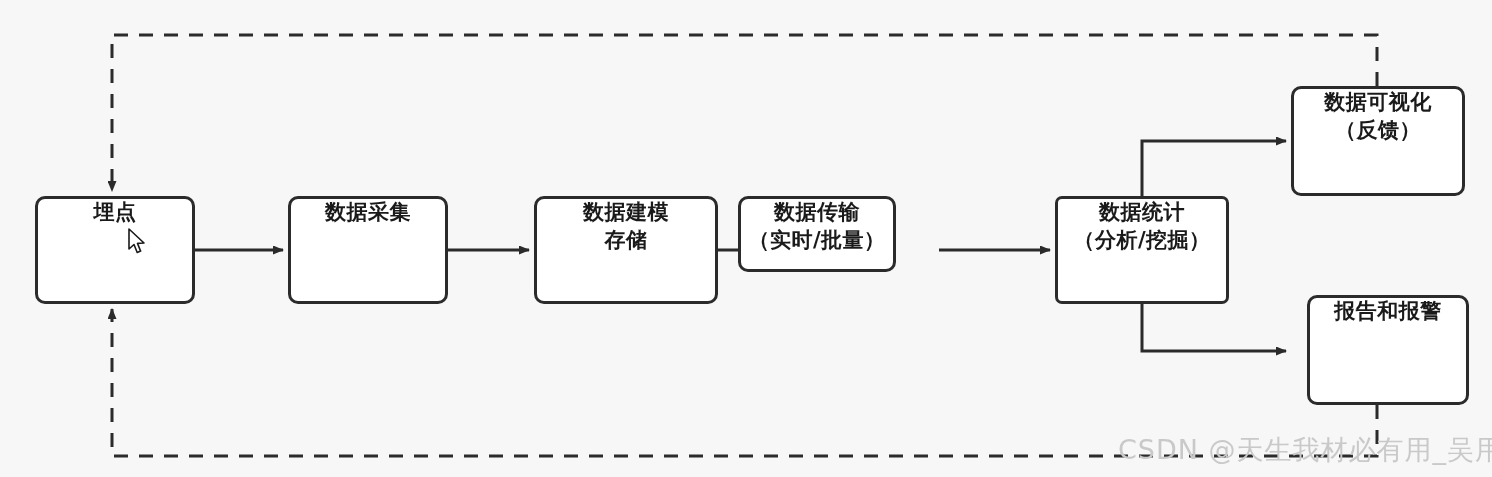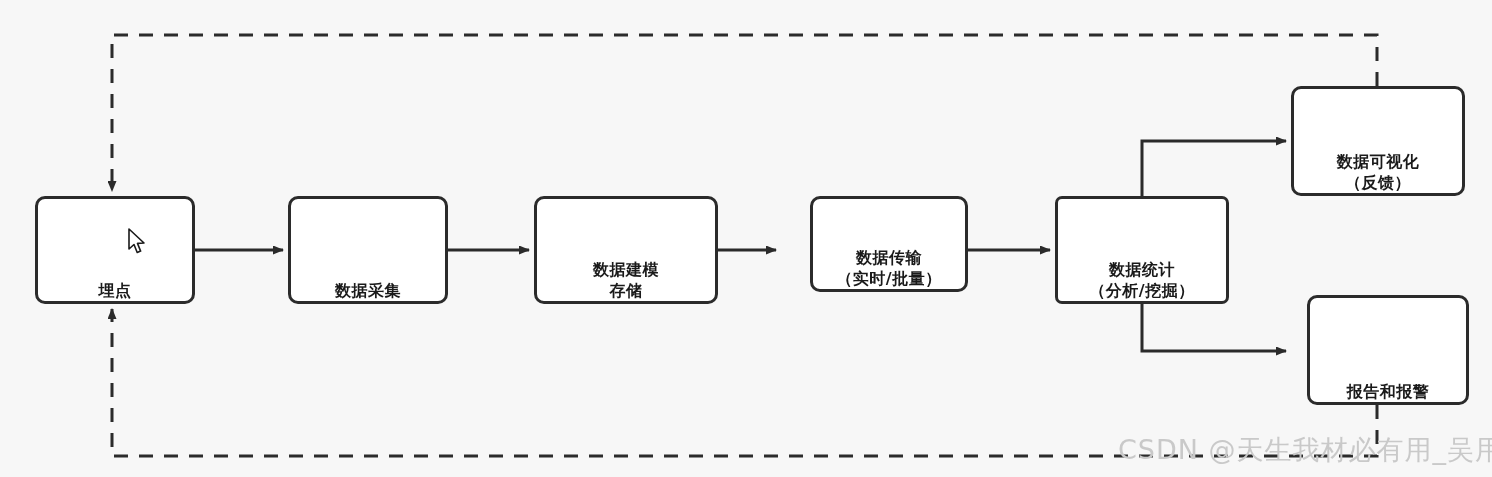--- a/index.html
+++ b/index.html
@@ -22,38 +22,38 @@
     width: 1492px;
     height: 477px;
   }
   .node {
     position: absolute;
     box-sizing: border-box;
     background: #ffffff;
     border: 3px solid #2b2b2b;
     border-radius: 10px;
     display: flex;
-    align-items: flex-end;
+    align-items: flex-start;
     justify-content: center;
     text-align: center;
     color: #1a1a1a;
-    font-size: 16px;
+    font-size: 21px;
     font-weight: 700;
     line-height: 1.32;
     letter-spacing: 0.5px;
     z-index: 3;
   }
   .node .label-line {
     display: block;
     white-space: nowrap;
   }
   #node-tracking   { left: 35px;   top: 196px; width: 160px; height: 108px; }
   #node-collect    { left: 288px;  top: 196px; width: 160px; height: 108px; }
   #node-model      { left: 534px;  top: 196px; width: 184px; height: 108px; }
-  #node-transfer   { left: 810px;  top: 196px; width: 158px; height: 96px; }
+  #node-transfer   { left: 738px;  top: 196px; width: 158px; height: 76px; }
   #node-stats      { left: 1055px; top: 196px; width: 174px; height: 108px; border-radius: 7px; }
   #node-visual     { left: 1291px; top: 86px;  width: 174px; height: 110px; }
   #node-report     { left: 1291px; top: 295px; width: 162px; height: 110px; margin-left: 16px; }
 
   #watermark {
     position: absolute;
     left: 1118px;
     top: 432px;
     font-size: 27px;
     color: #c9c9c9;

